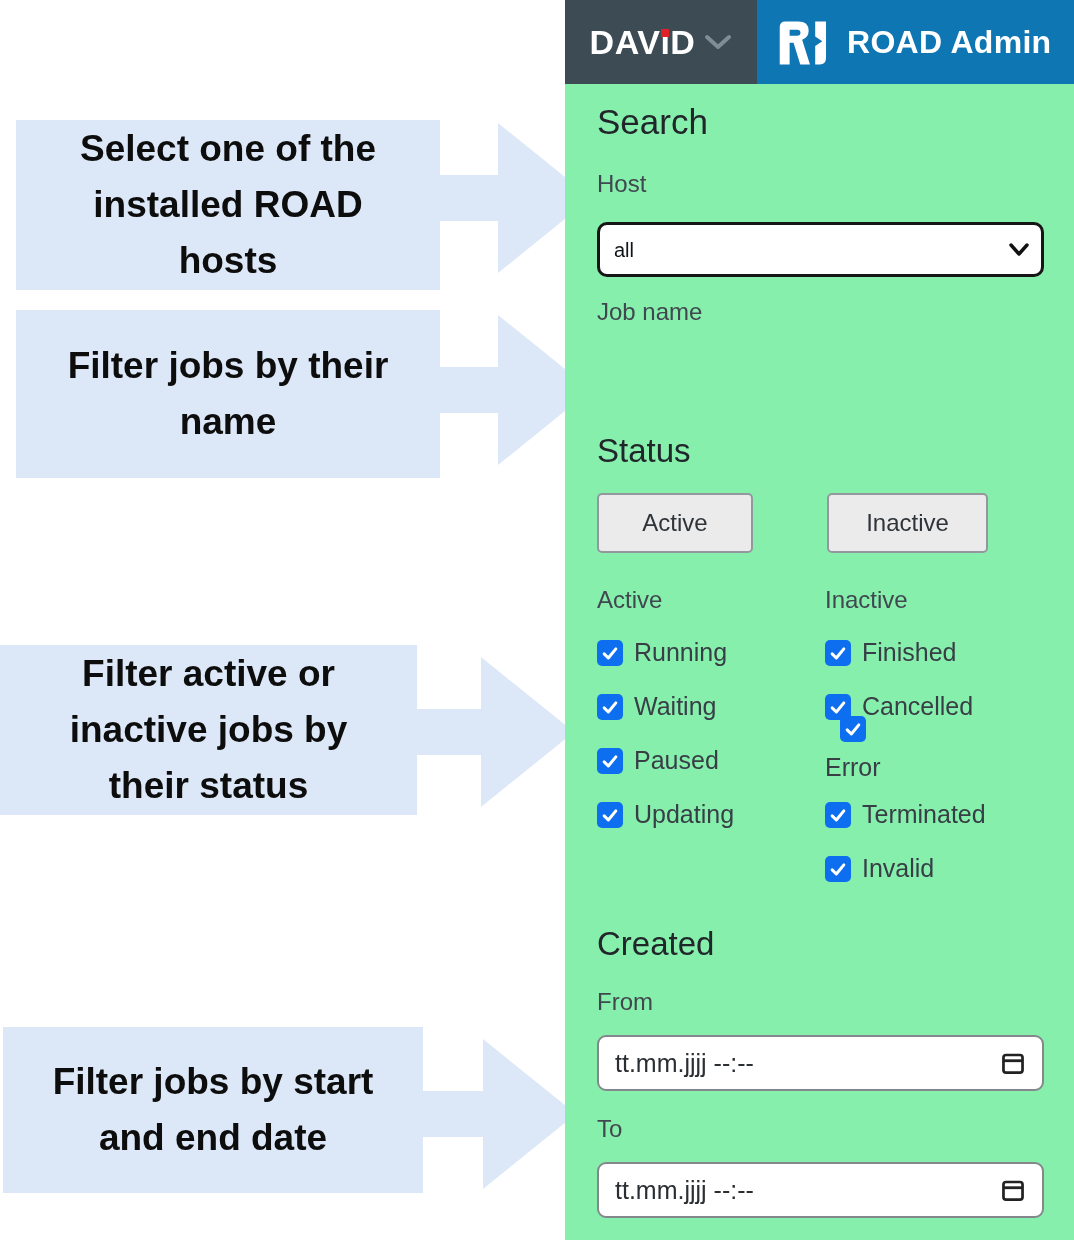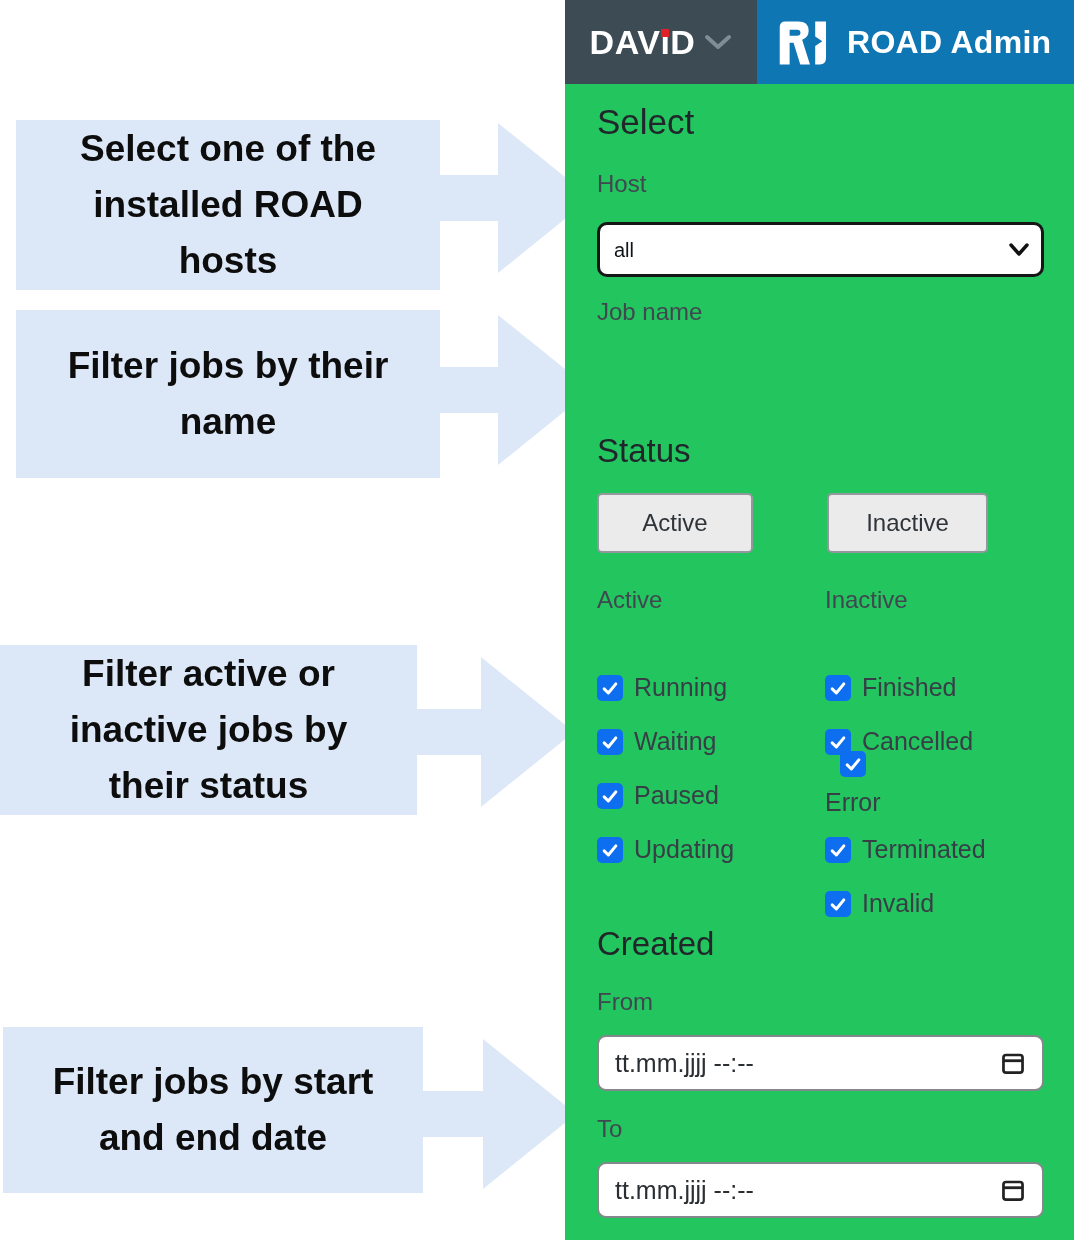--- a/index.html
+++ b/index.html
@@ -13,21 +13,21 @@
              color:#0d0d0d; font-weight:700; font-size:37px; line-height:1.52;
              white-space:pre-line; }
   .arrow-stem { position:absolute; background:#dce8f8; }
   .arrow-head { position:absolute; width:0; height:0;
                 border-top:75px solid transparent;
                 border-bottom:75px solid transparent;
                 border-left:93px solid #dce8f8; }
 
   
   #panel { position:absolute; left:565px; top:0; width:509px; height:1240px;
-           background:#22c55e; }
+           background:#86efac; }
 
   .hdr { position:absolute; left:0; top:0; right:0; height:84px; display:flex; }
   .hdr-dark { width:192px; background:#3d4b54; display:flex; align-items:center;
               justify-content:center; gap:9px; }
   .brand { color:#ffffff; font-size:34px; font-weight:700; letter-spacing:.5px;
            display:flex; align-items:baseline; }
   .brand-i { position:relative; }
   .brand-i::after { content:""; position:absolute; left:50%; top:6px;
                     transform:translateX(-50%); width:8px; height:8px;
                     background:#e02128; }
@@ -53,21 +53,21 @@
                   font-family:"Liberation Sans", sans-serif; font-size:26px;
                   color:#101418; padding:0 16px; }
   input.jobname::placeholder { color:#9aa0a6; opacity:1; }
 
   .st-btn { position:absolute; top:493px; height:60px; background:#ebebec;
             border:2px solid #94989e; border-radius:5px; color:#2f3439;
             font-family:"Liberation Sans", sans-serif; font-size:24px;
             display:flex; align-items:center; justify-content:center; cursor:pointer; }
 
   .cb-row { position:absolute; display:flex; align-items:center; gap:11px;
-            cursor:pointer;margin-top:35px; }
+            cursor:pointer; }
   .cb-box { width:26px; height:26px; background:#0d6ef0; border-radius:5px;
             display:flex; align-items:center; justify-content:center; flex:none; }
   .cb-label { color:#383e46; font-size:25px; }
 
   .date-input { position:absolute; left:32px; width:447px; height:56px;
                 background:#ffffff; border:2px solid #84888c; border-radius:9px;
                 display:flex; align-items:center; padding:0 16px; cursor:text; }
   .date-text { flex:1; color:#2b2f33; font-size:25px; }
 </style>
 </head>
@@ -121,21 +121,21 @@
       <div class="hdr-blue">
         <svg width="56" height="46" viewBox="0 0 30 24">
           <path fill="#ffffff" fill-rule="evenodd" d="M2 24 V4 Q2 1 5 1 H12 Q17.5 1 17.5 6 Q17.5 9.6 14 10.8 L18.2 24 H13 L9.4 12.4 H7.3 V24 Z
                    M7.3 5.4 H11.4 Q13.1 5.4 13.1 7 Q13.1 8.6 11.4 8.6 H7.3 Z"></path>
           <path fill="#ffffff" d="M21 1 H26.8 V20.5 Q26.8 24 23.4 24 H21 V14.2 L24.8 11.6 L21 9 Z"></path>
         </svg>
         <span class="hdr-title">ROAD Admin</span>
       </div>
     </div>
 
-    <div class="sec-title" style="top:102px; font-size:35px;">Select</div>
+    <div class="sec-title" style="top:102px; font-size:35px;">Search</div>
 
     <div class="fld-label" style="top:170px;">Host</div>
     <div class="sel-wrap">
       <select class="host">
         <option>all</option>
       </select>
       <svg class="sel-chevron" width="22" height="15" viewBox="0 0 22 15">
         <polyline points="3,3 11,12 19,3" fill="none" stroke="#111111" stroke-width="3.4" stroke-linecap="round" stroke-linejoin="round"></polyline>
       </svg>
     </div>

